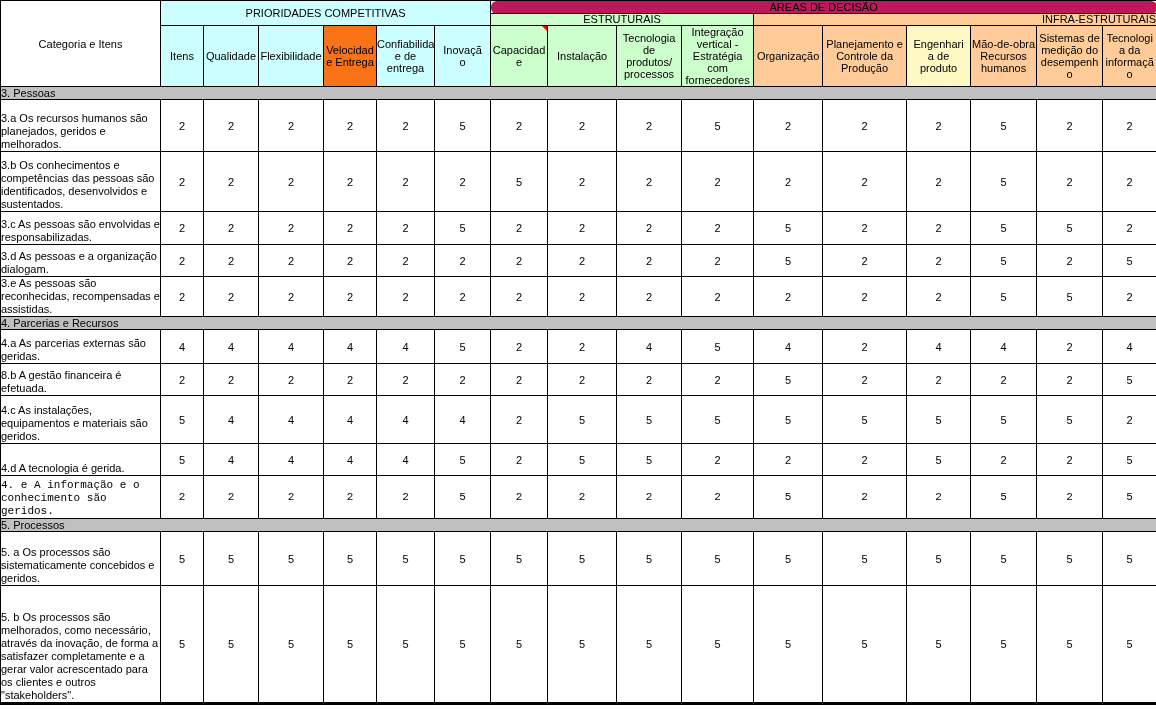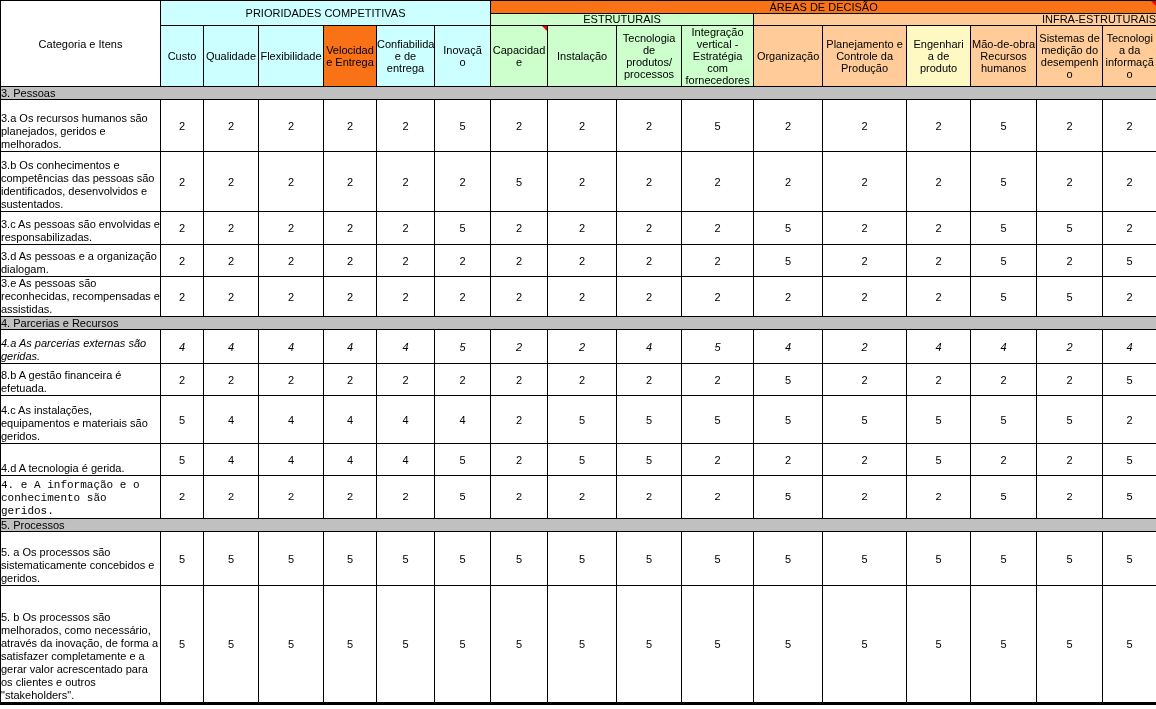--- a/index.html
+++ b/index.html
@@ -97,28 +97,28 @@
         <col style="width: 84px;">
         <col style="width: 64px;">
         <col style="width: 66px;">
         <col style="width: 66px;">
         <col style="width: 54px;">
       </colgroup>
     <thead>
         <tr style="height: 13px;">
           <td class="corner-cell" rowspan="3">Categoria e Itens</td>
           <td class="group-cell" colspan="6" rowspan="2" style="background: rgb(204, 255, 255);">PRIORIDADES COMPETITIVAS</td>
-          <td class="group-cell" colspan="10" style="background: #f97316;">ÁREAS DE DECISÃO<span class="comment-marker" style="border-top-color: rgb(255, 0, 0);"></span></td>
+          <td class="group-cell" colspan="10" style="background: #be185d; border-radius: 6px;">ÁREAS DE DECISÃO<span class="comment-marker" style="border-top-color: rgb(255, 0, 0);"></span></td>
         </tr>
         <tr style="height: 12px;">
           <td class="sub-cell" colspan="4" style="background: rgb(204, 255, 204);">ESTRUTURAIS</td>
           <td class="sub-cell" colspan="6" style="background: rgb(255, 204, 153); text-align: right;">INFRA-ESTRUTURAIS</td>
         </tr>
         <tr style="height: 59px;">
-          <td class="col-head" style="background: rgb(204, 255, 255);">Custo</td>
+          <td class="col-head" style="background: rgb(204, 255, 255);">Itens</td>
           <td class="col-head" style="background: rgb(204, 255, 255);">Qualidade</td>
           <td class="col-head" style="background: rgb(204, 255, 255);">Flexibilidade</td>
           <td class="col-head" style="background: #f97316;">Velocidad
 e Entrega</td>
           <td class="col-head" style="background: rgb(204, 255, 255);">Confiabilidad
 e de entrega</td>
           <td class="col-head" style="background: rgb(204, 255, 255);">Inovaçã
 o</td>
           <td class="col-head" style="background: rgb(204, 255, 204);">Capacidad
 e<span class="comment-marker" style="border-top-color: rgb(255, 0, 0);"></span></td>
@@ -247,21 +247,21 @@
           <td class="value-cell">2</td>
           <td class="value-cell">2</td>
           <td class="value-cell">2</td>
           <td class="value-cell">5</td>
           <td class="value-cell">5</td>
           <td class="value-cell">2</td>
         </tr>
         <tr style="height: 13px;">
           <td class="section-cell" colspan="17" style="background: rgb(192, 192, 192);">4. Parcerias e Recursos</td>
         </tr>
-        <tr style="height: 34px; font-style: italic;">
+        <tr style="height: 34px;">
           <td class="item-cell">4.a  As parcerias externas são geridas.</td>
           <td class="value-cell">4</td>
           <td class="value-cell">4</td>
           <td class="value-cell">4</td>
           <td class="value-cell">4</td>
           <td class="value-cell">4</td>
           <td class="value-cell">5</td>
           <td class="value-cell">2</td>
           <td class="value-cell">2</td>
           <td class="value-cell">4</td>

